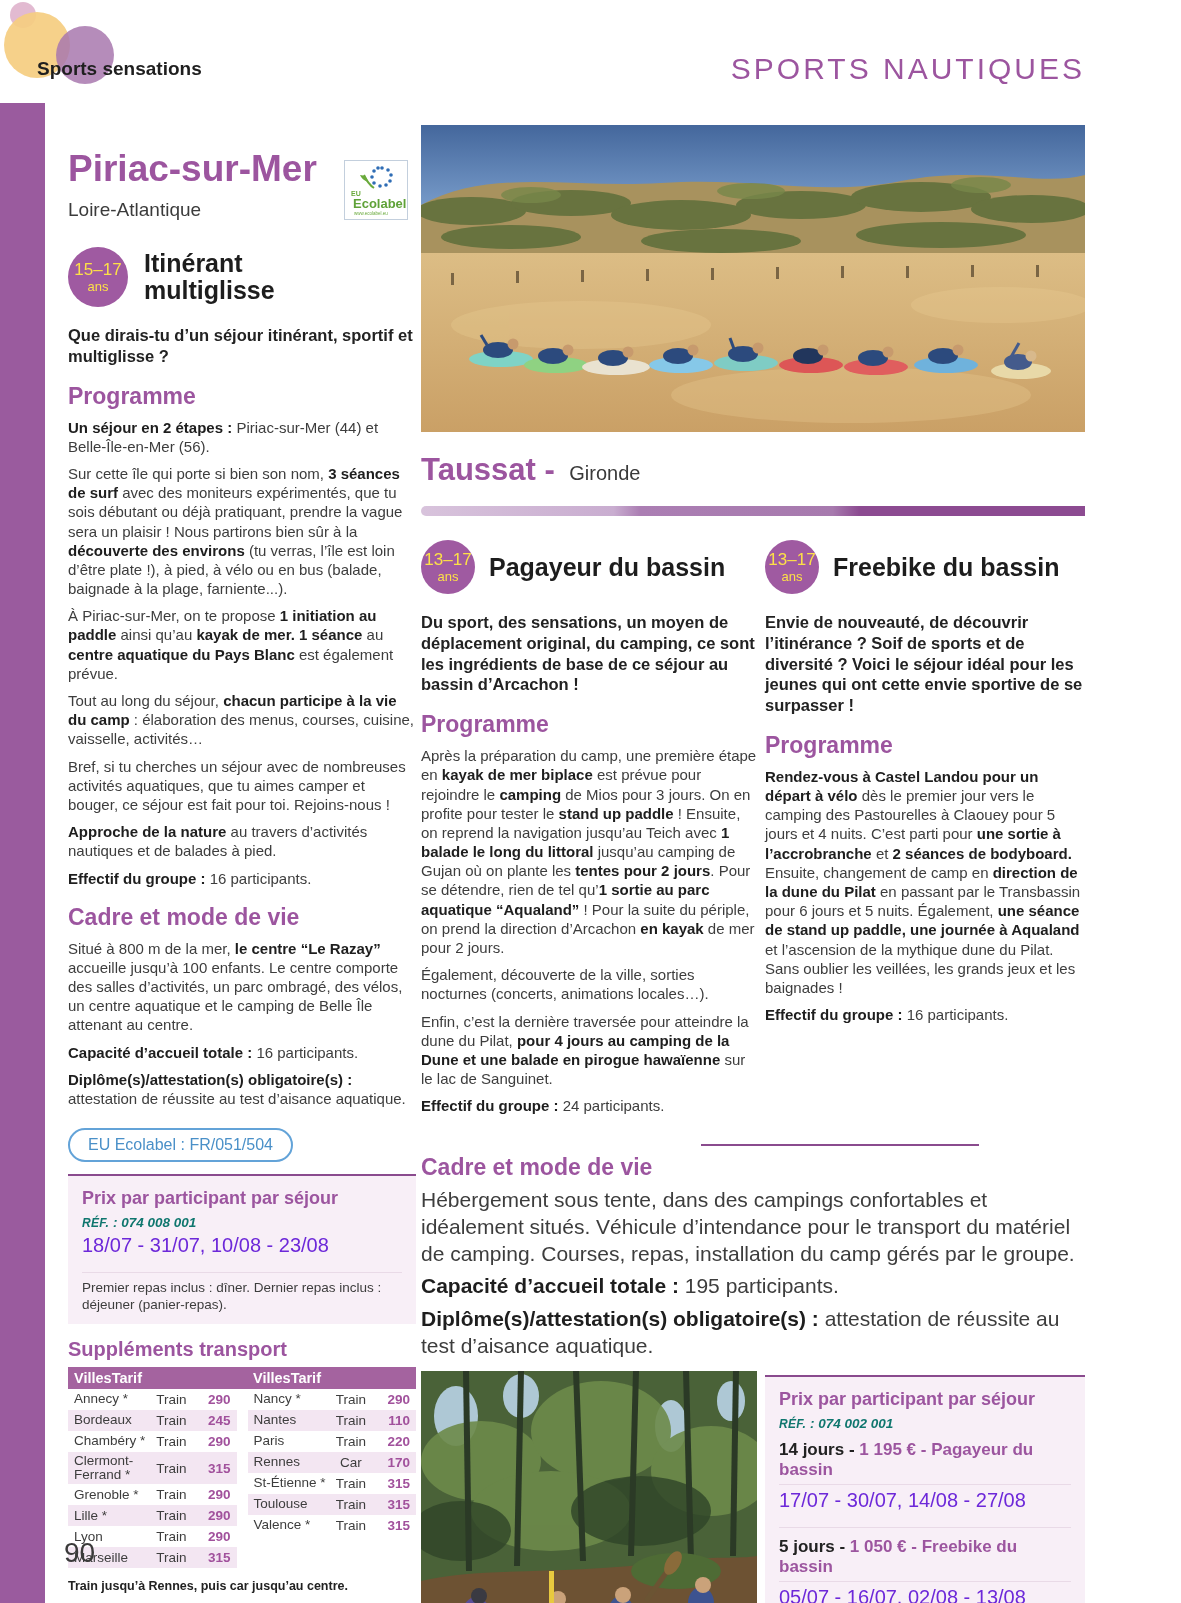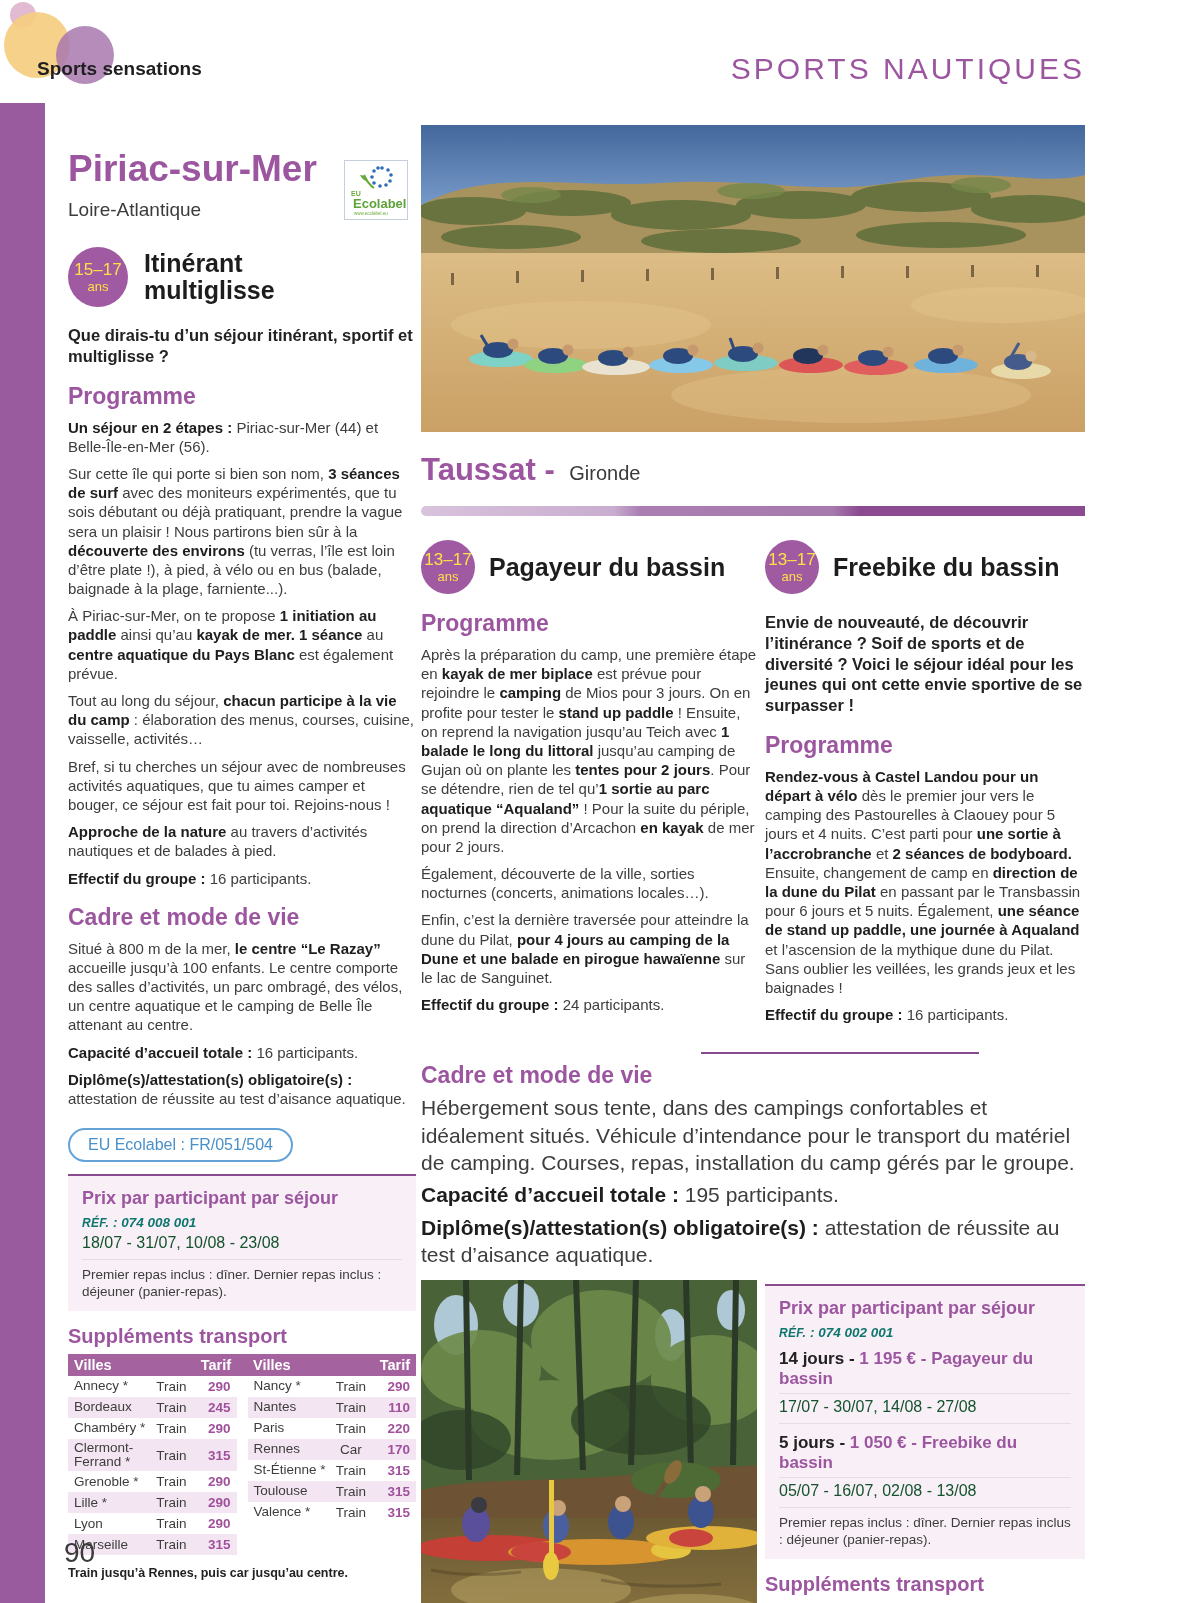--- a/index.html
+++ b/index.html
@@ -39,26 +39,26 @@
   .pill{display:inline-block;border:2px solid #63a3d8;border-radius:20px;color:#4a90c8;font-size:16px;
     padding:6px 18px;margin-top:12px;}
   
   .price-line{height:2px;background:var(--accent_dark,#8a4b8e);margin-top:12px;}
   .price-box{background:var(--box_bg,#f8eff7);padding:12px 14px 10px;}
   .pb-title{color:var(--accent,#9c559f);font-weight:bold;font-size:18px;}
   .pb-ref{font-style:italic;font-weight:bold;color:#0f766e;font-size:13.5px;margin-top:6px;}
   .pb-ref .ref-label{font-size:12px;letter-spacing:.3px;}
   .pb-offer-line{font-size:17px;font-weight:bold;color:#222;padding:9px 0 4px;border-bottom:1px solid #e9dae7;}
   .pb-price{color:var(--accent,#9c559f);}
-  .pb-dates{font-size:16px;color:#14532d;padding:4px 0 7px;border-bottom:1px solid #e9dae7;}
+  .pb-dates{font-size:20px;color:#6d28d9;padding:4px 0 15px;border-bottom:1px solid #e9dae7;}
   .pb-note{font-size:13.5px;margin-top:7px;line-height:1.25;}
   
   .transport-head{font-size:20px;margin:14px 0 6px;}
   .thead{display:flex;gap:10px;background:var(--table_header,#a4639f);color:#fff;font-weight:bold;font-size:14.5px;}
-  .thg{flex:1;display:flex;justify-content:space-between;padding:3px 6px;}
+  .thg{flex:1;display:flex;padding:3px 6px;}
   .ttable{display:flex;gap:11px;}
   .tsub{flex:1;}
   .trow{display:flex;align-items:center;font-size:13.5px;padding:2px 6px;min-height:17px;}
   .trow.alt{background:var(--stripe,#f3e6f2);}
   .tcity{flex:1;line-height:1.05;}
   .tmode{width:46px;text-align:center;}
   .ttarif{width:36px;text-align:right;color:var(--tarif,#a1519c);font-weight:bold;}
   .footnotes{margin-top:10px;}
   .footnotes p{margin:0;font-size:12.5px;font-weight:bold;color:#222;line-height:1.4;}
   
@@ -373,20 +373,21 @@
   <div class="cols">
 
     <div class="colA">
       <div class="col-head">
         <div class="age-badge small">
           <span class="n">13–17</span>
           <span class="u">ans</span>
         </div>
         <div class="col-title">Pagayeur du bassin</div>
       </div>
+      <div class="lead">Du sport, des sensations, un moyen de déplacement original, du camping, ce sont les ingrédients de base de ce séjour au bassin d’Arcachon !</div>
       <h2 class="sec-head h-purple">Programme</h2>
       <div class="body-text">
           <p>Après la préparation du camp, une première étape en <b>kayak de mer biplace</b> est prévue pour rejoindre le <b>camping</b> de Mios pour 3 jours. On en profite pour tester le <b>stand up paddle</b> ! Ensuite, on reprend la navigation jusqu’au Teich avec <b>1 balade le long du littoral</b> jusqu’au camping de Gujan où on plante les <b>tentes pour 2 jours</b>. Pour se détendre, rien de tel qu’<b>1 sortie au parc aquatique “Aqualand”</b> ! Pour la suite du périple, on prend la direction d’Arcachon <b>en kayak</b> de mer pour 2 jours.</p>
           <p>Également, découverte de la ville, sorties nocturnes (concerts, animations locales…).</p>
           <p>Enfin, c’est la dernière traversée pour atteindre la dune du Pilat, <b>pour 4 jours au camping de la Dune et une balade en pirogue hawaïenne</b> sur le lac de Sanguinet.</p>
           <p><b>Effectif du groupe :</b> 24 participants.</p>
         </div>
     </div>
 
     <div class="colB">

